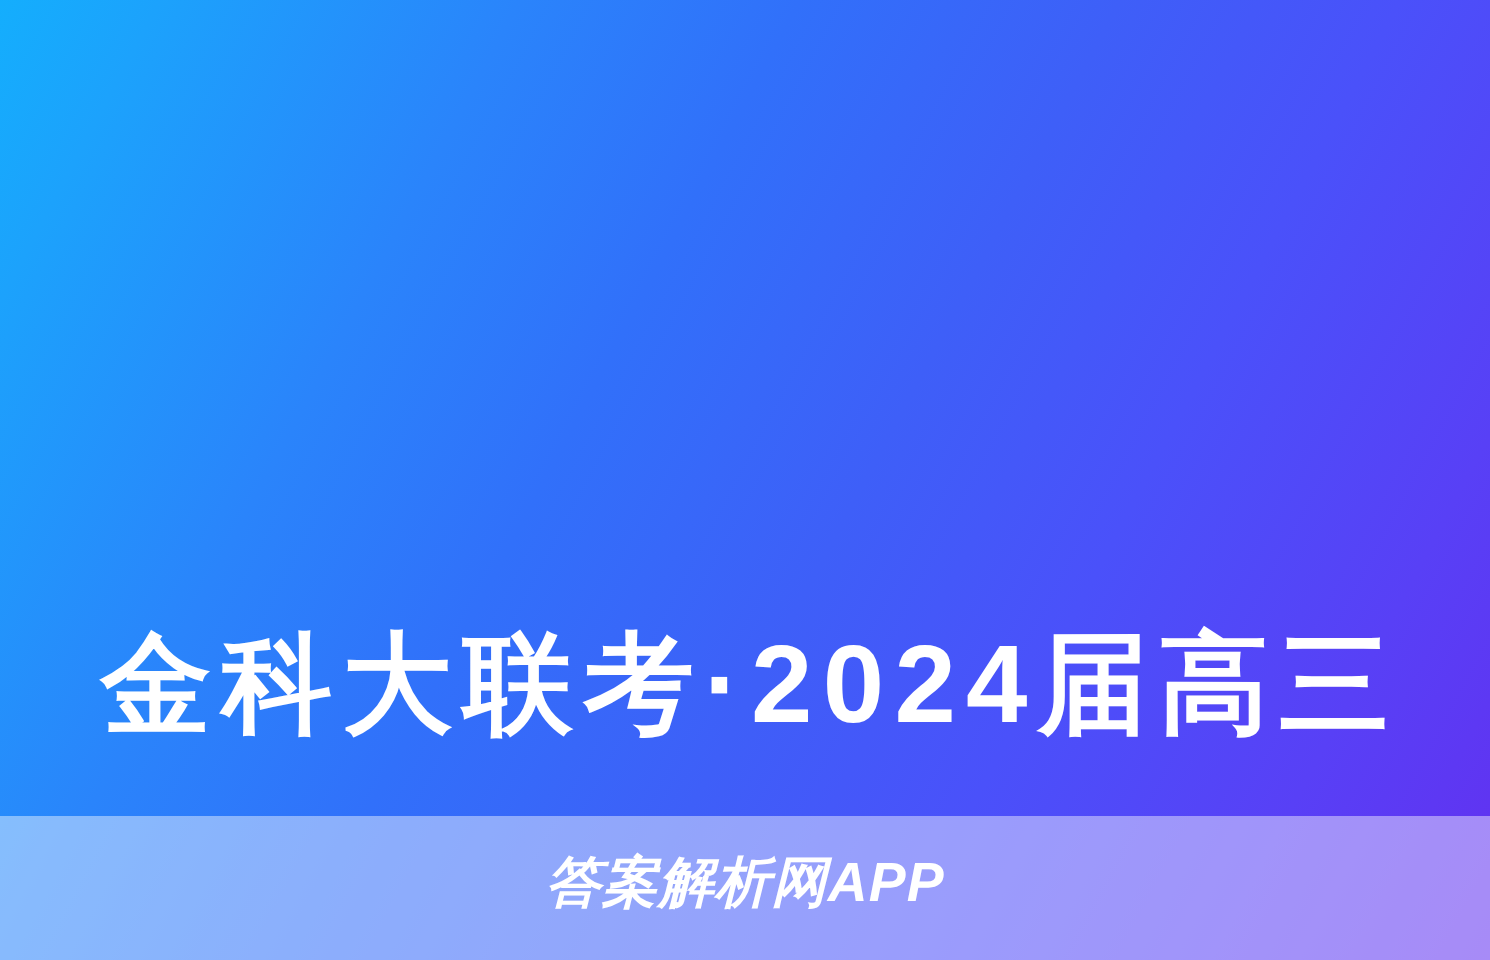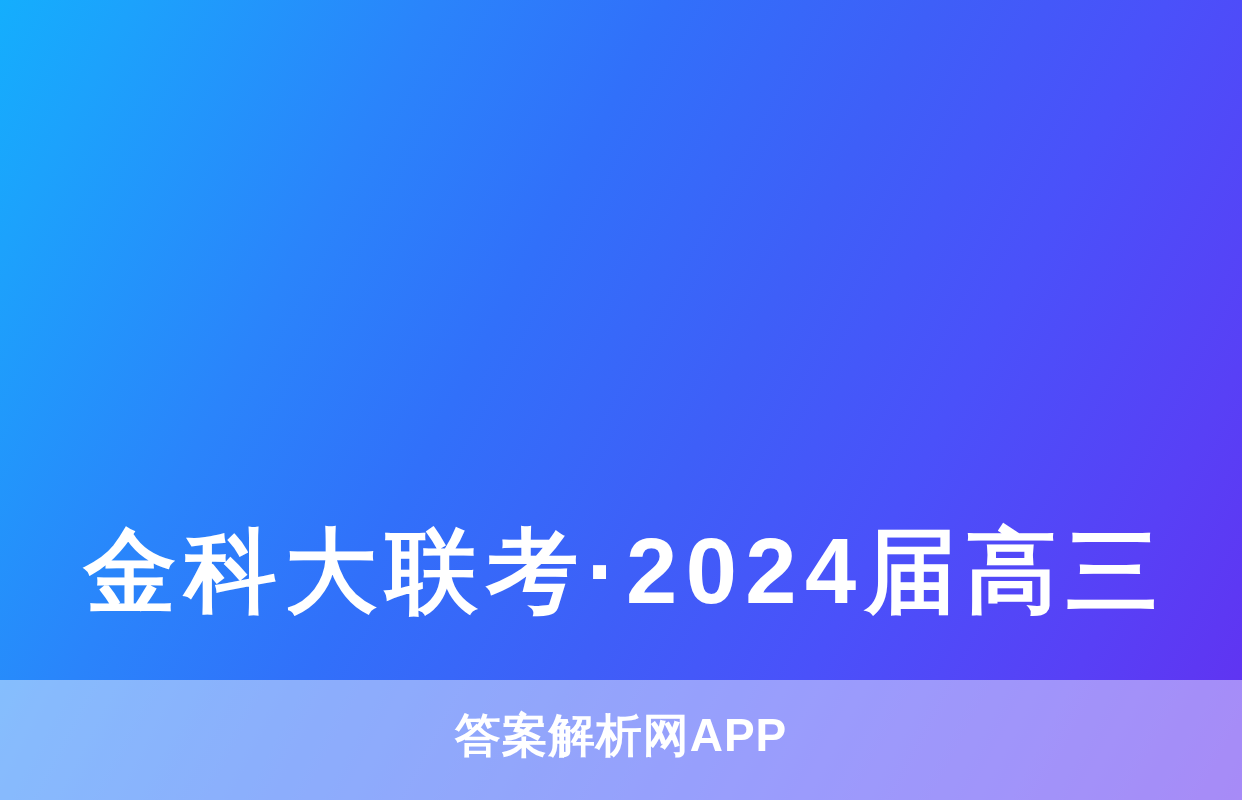--- a/index.html
+++ b/index.html
@@ -74,20 +74,21 @@
     left: 0;
     right: 0;
     top: 704px;
     height: 64px;
     display: flex;
     align-items: center;
     justify-content: center;
     color: #ffffff;
     font-size: 46px;
     font-weight: 700;
+    font-style: italic;
     letter-spacing: 1px;
     white-space: nowrap;
     -webkit-font-smoothing: antialiased;
   }
 </style>
 </head>
 <body>
 
 <div id="poster">
 

